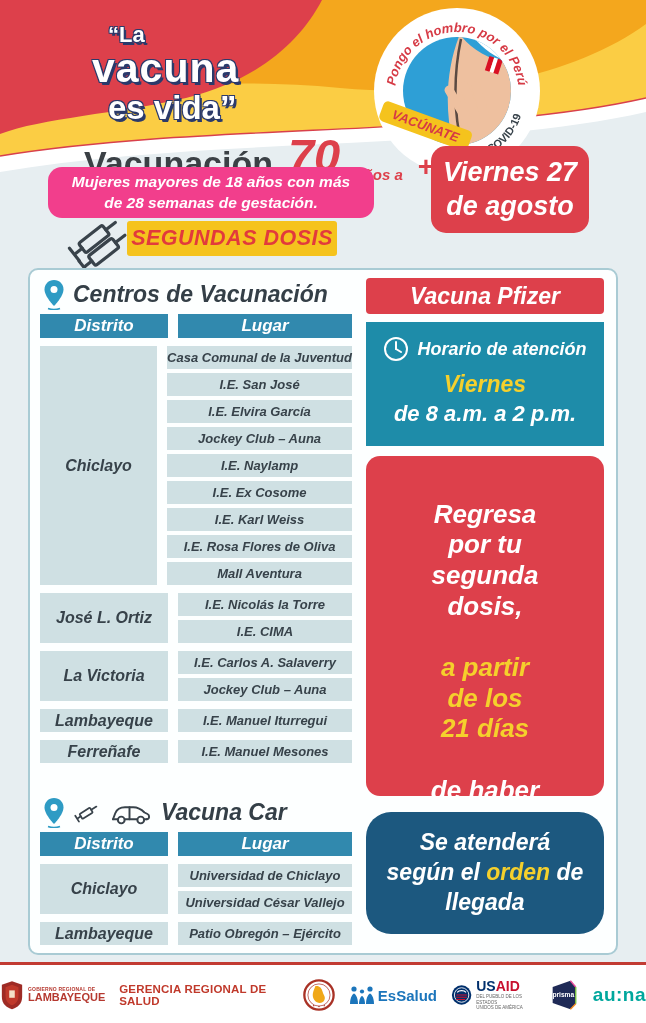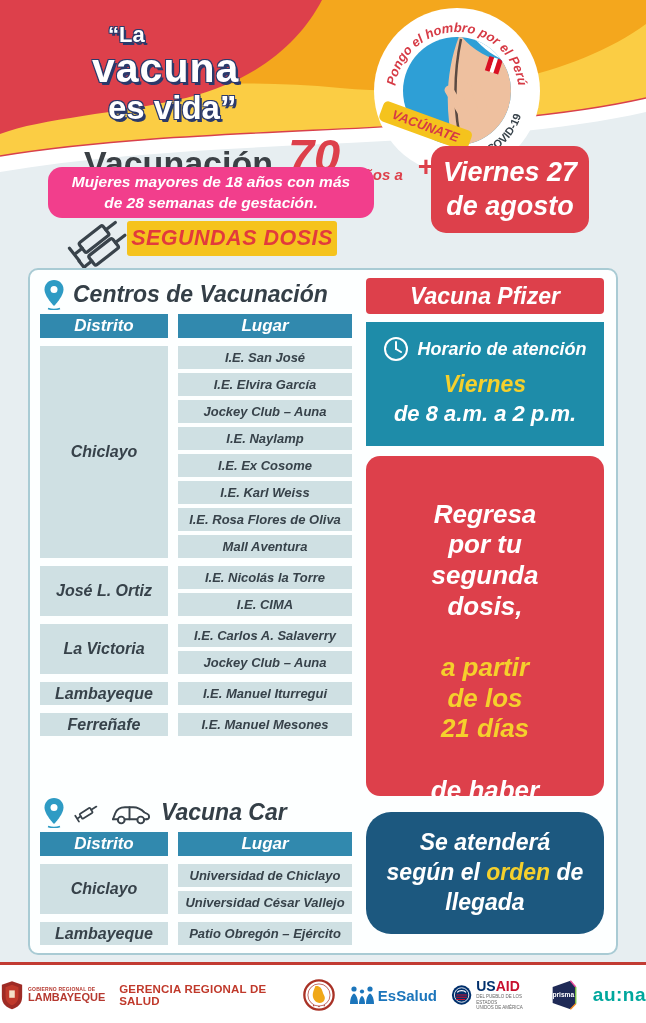--- a/index.html
+++ b/index.html
@@ -194,20 +194,21 @@
   </div>
 
   <div class="vtable" style="top:44px">
       <div class="trow">
         <div class="th district">Distrito</div>
         <div class="th place">Lugar</div>
       </div>
       <div class="tgroup">
         <div class="td district">Chiclayo</div>
         <div class="places">
+          <div class="td place">Casa Comunal de la Juventud</div>
           <div class="td place">I.E. San José</div>
           <div class="td place">I.E. Elvira García</div>
           <div class="td place">Jockey Club – Auna</div>
           <div class="td place">I.E. Naylamp</div>
           <div class="td place">I.E. Ex Cosome</div>
           <div class="td place">I.E. Karl Weiss</div>
           <div class="td place">I.E. Rosa Flores de Oliva</div>
           <div class="td place">Mall Aventura</div>
         </div>
       </div>

